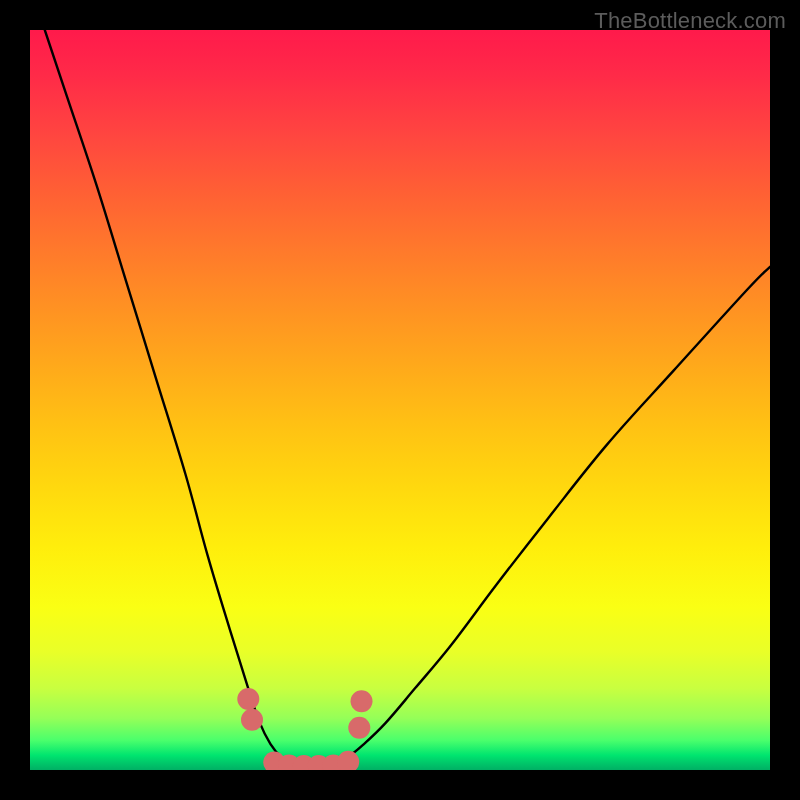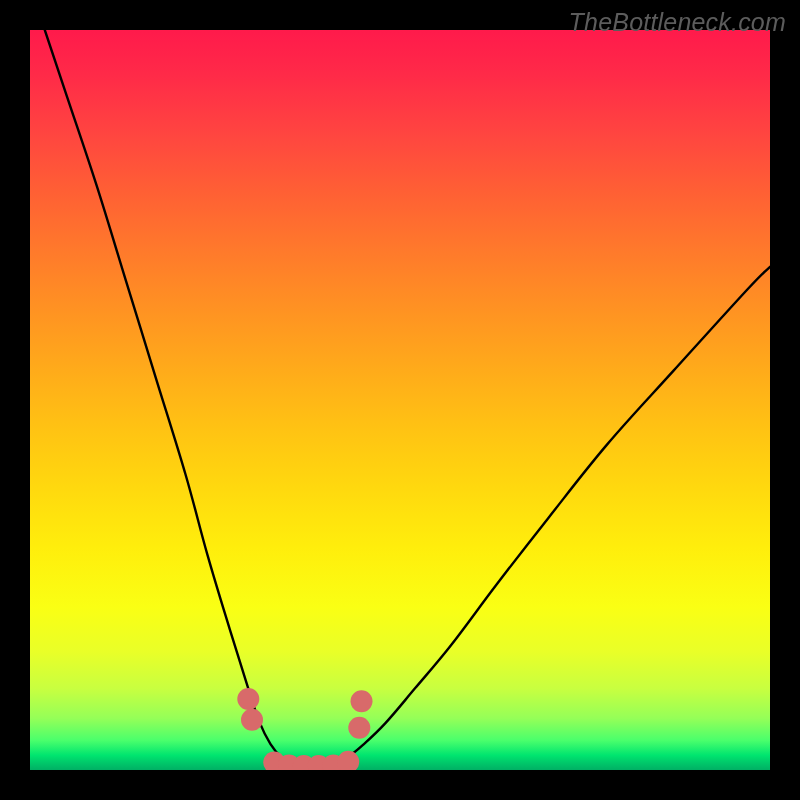--- a/index.html
+++ b/index.html
@@ -53,24 +53,23 @@
       #00e56f 98%,
       #00c96a 99%,
       #00b064 100%
     );
   }
   .watermark {
     position: absolute;
     top: 8px;
     right: 14px;
     color: #5c5c5c;
-    font-size: 25px;
+    font-size: 22px;
     font-weight: 500;
     letter-spacing: 0.2px;
-    font-style: italic;
   }
   svg.curve {
     position: absolute;
     left: 0;
     top: 0;
   }
 </style>
 </head>
 <body>
 

